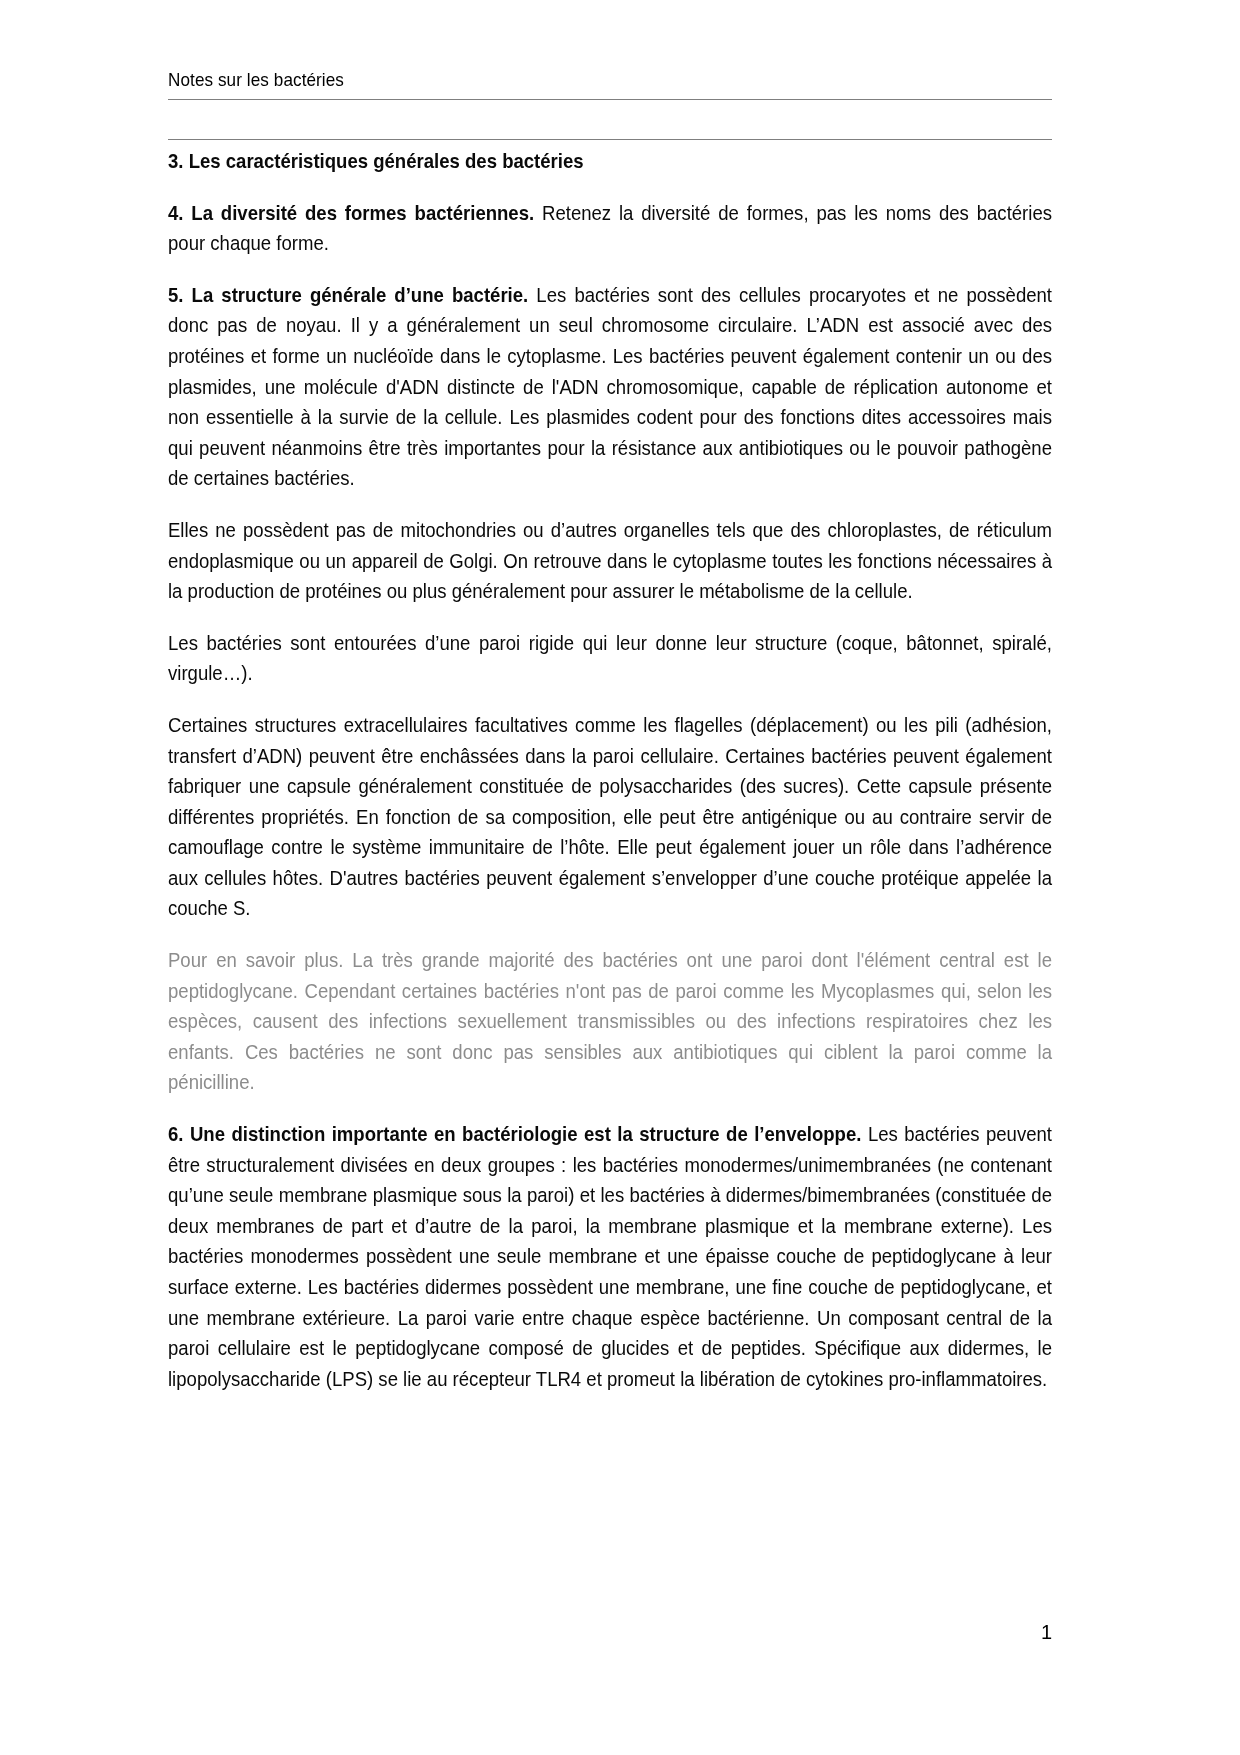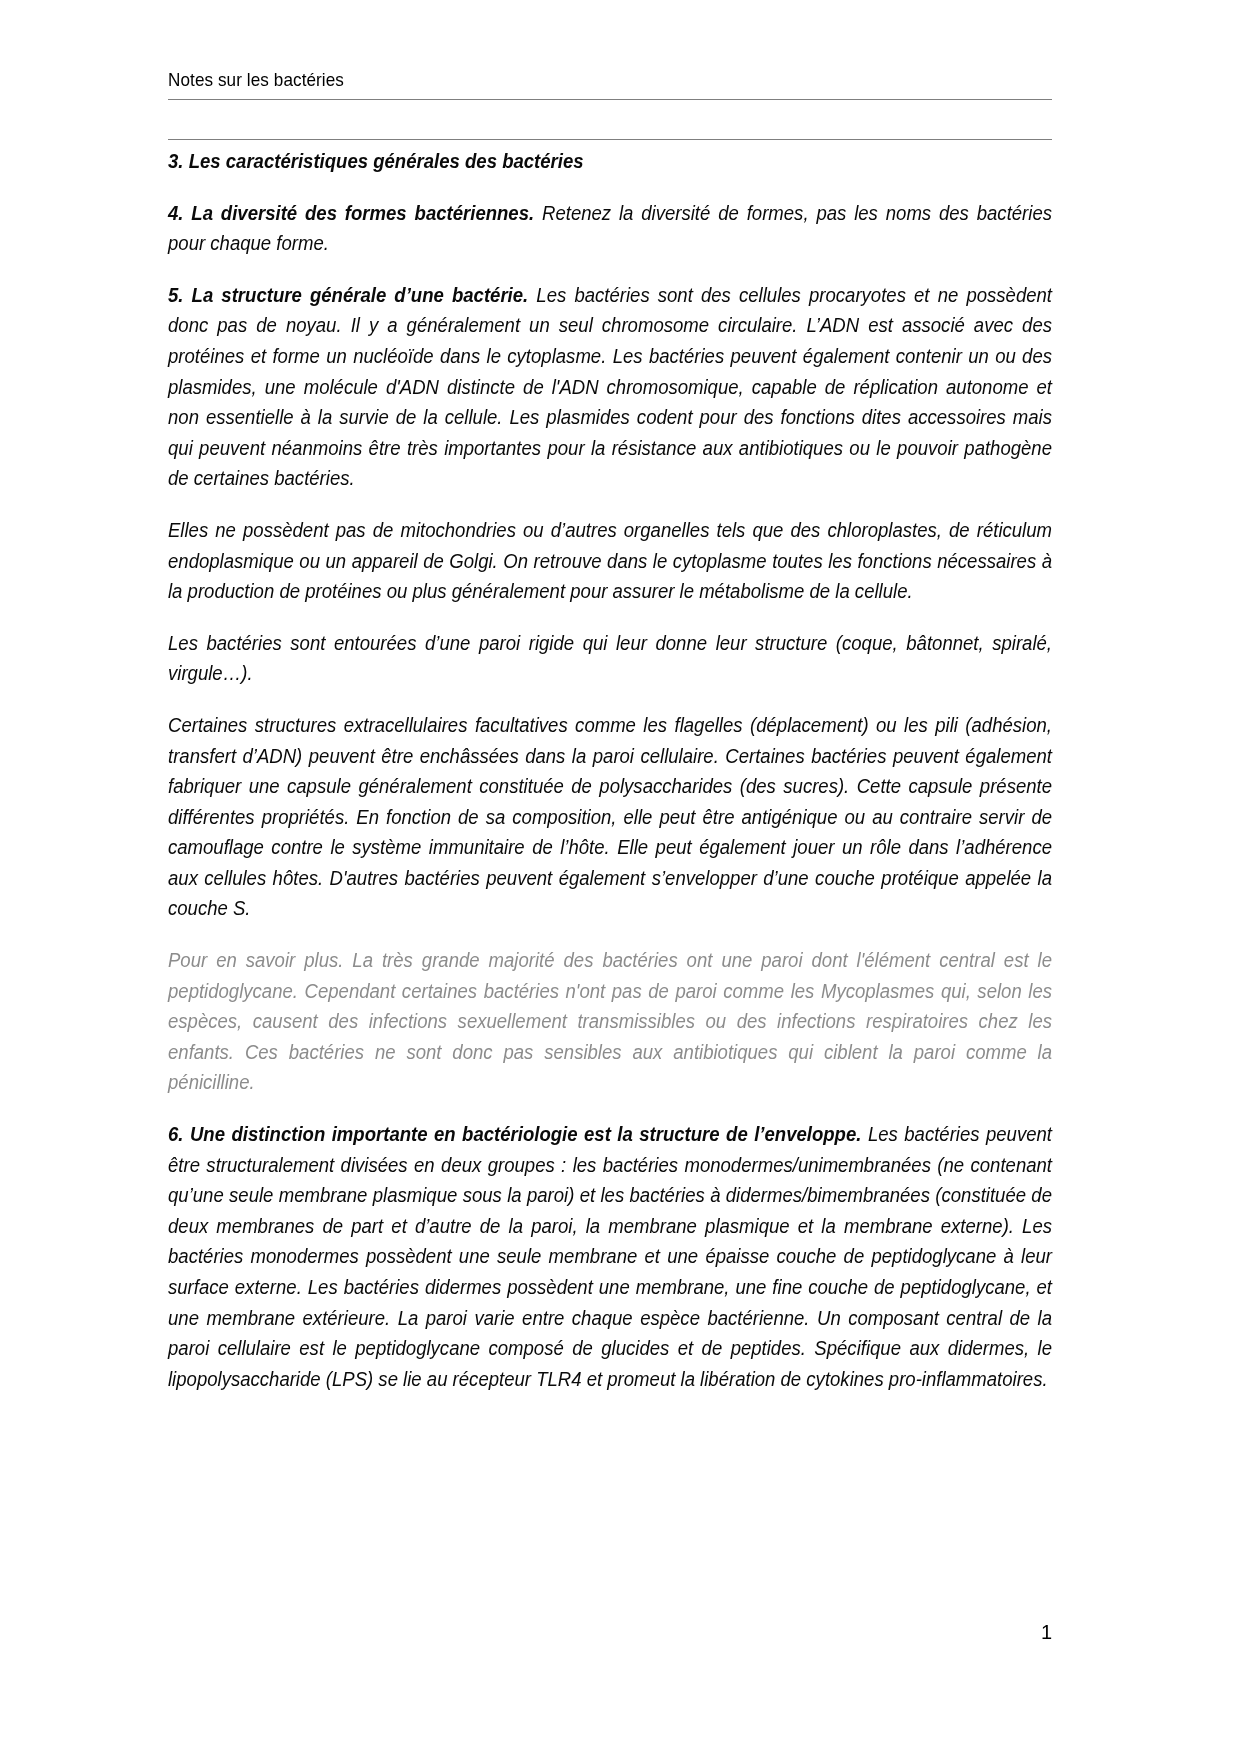--- a/index.html
+++ b/index.html
@@ -62,21 +62,20 @@
     border-top: 1.6px solid #7f7f7f;
     height: 0;
   }
 
   
   .content {
     position: absolute;
     left: 168px;
     top: 137px;
     width: 884px;
-    font-style: italic;
   }
 
   p.para {
     margin: 0 0 21px 0;
     font-size: 20.5px;
     line-height: 30.6px;
     text-align: justify;
     text-justify: inter-word;
     color: #0a0a0a;
     hyphens: none;

